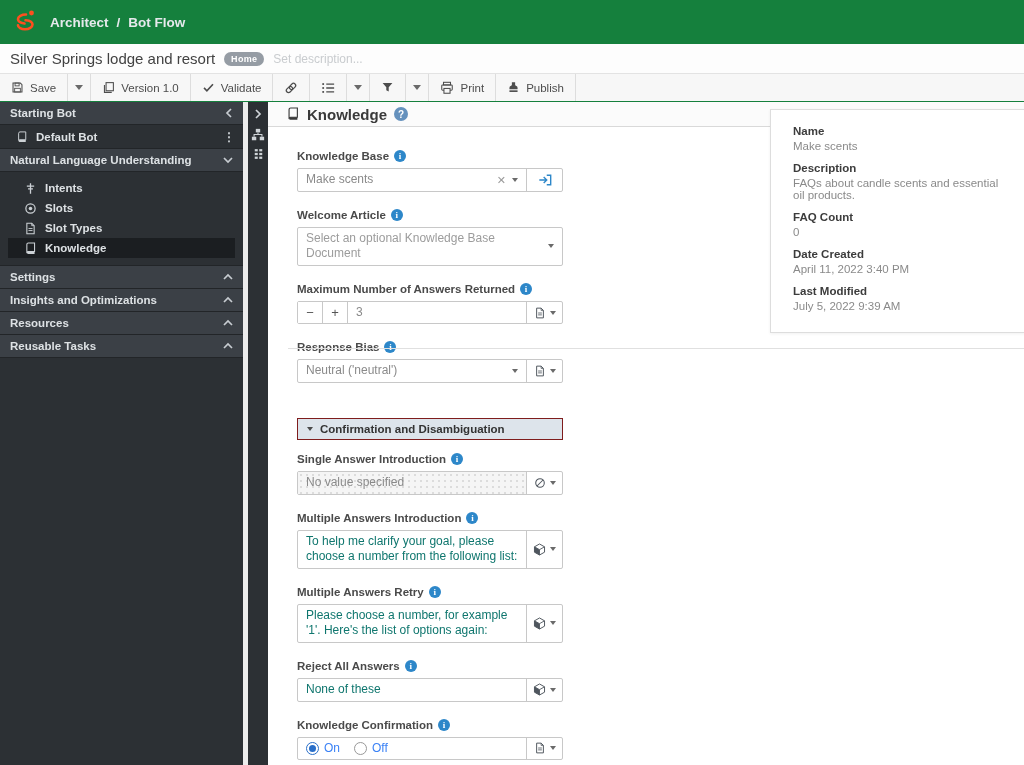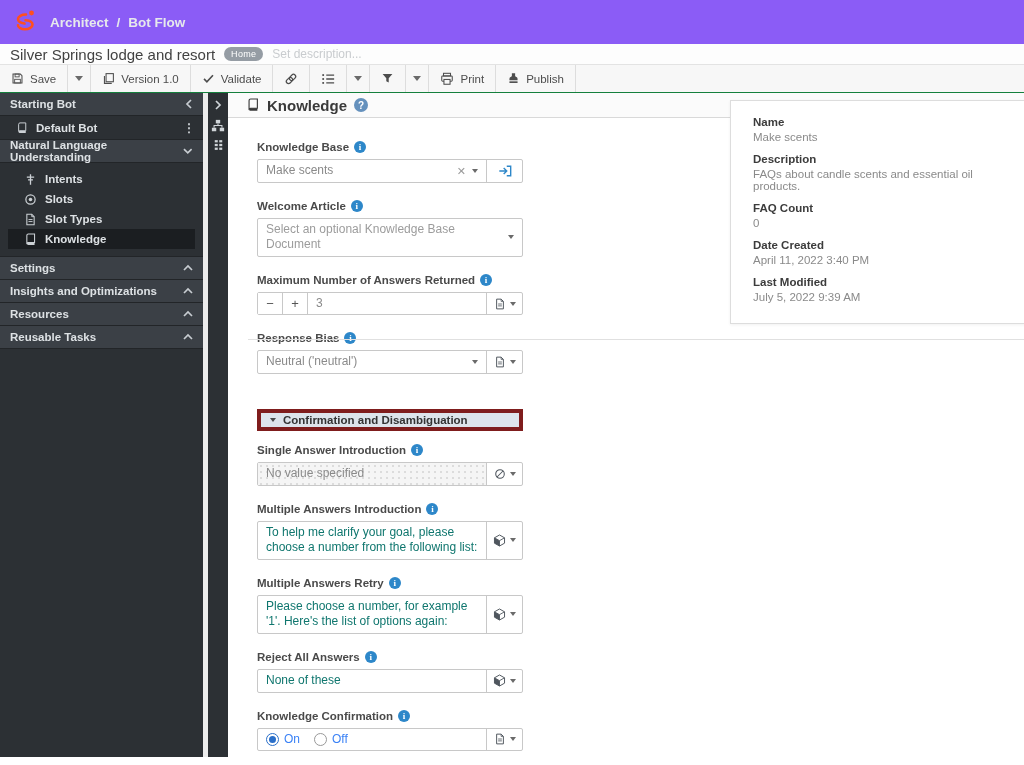--- a/index.html
+++ b/index.html
@@ -1,42 +1,42 @@
 <!DOCTYPE html>
 <html><head>
 <meta charset="utf-8">
 <style>
   * { box-sizing: border-box; margin: 0; padding: 0; }
   html,body { background:#e9e9e9; }
   body { font-family:"Liberation Sans", sans-serif; }
   .app { position:relative; width:1024px; height:765px; background:#fff; overflow:hidden; }
 
   
-  .topbar { height:44px; background:#8b5cf6; display:flex; align-items:center; padding:0 14px; gap:12px; }
+  .topbar { height:44px; background:#15803d; display:flex; align-items:center; padding:0 14px; gap:12px; }
   .logo { width:24px; height:26px; }
   .topbar .crumb { color:#e6e9ec; font-size:13.5px; font-weight:bold; display:flex; gap:8px; }
 
   
-  .flowbar { height:21px; background:#fdfdfd; border-bottom:1px solid #e3e3e3; display:flex; align-items:center; padding:0 10px; gap:9px; }
+  .flowbar { height:30px; background:#fdfdfd; border-bottom:1px solid #e3e3e3; display:flex; align-items:center; padding:0 10px; gap:9px; }
   .flow-title { font-size:15px; color:#424242; }
-  .home-badge { background:#959ca4; color:#fff; font-size:9px; font-weight:normal; padding:2px 7px; border-radius:7px; letter-spacing:.3px; }
+  .home-badge { background:#959ca4; color:#fff; font-size:9px; font-weight:bold; padding:2px 7px; border-radius:7px; letter-spacing:.3px; }
   .desc-ph { color:#c9cccf; font-size:12px; }
 
   
   .toolbar { height:28px; background:#f7f7f7; border-bottom:1px solid #15803d; display:flex; align-items:stretch; }
   .tbtn { display:flex; align-items:center; gap:6px; padding:0 11px; font-size:11.5px; color:#4d4d4d; border-right:1px solid #ddd; cursor:pointer; background:transparent; border-top:0;border-bottom:0;border-left:0; font-family:inherit; }
   .tbtn.caret-only { padding:0 7px; }
   .tbtn svg { display:block; }
   .caret { width:0;height:0; border-left:4px solid transparent; border-right:4px solid transparent; border-top:5px solid #6a6a6a; }
 
   
   .body { display:flex; height:664px; }
 
   
-  .sidebar { width:203px; background:#2c3034; color:#dde1e4; font-size:11.5px; font-weight:bold; flex-shrink:0; }
+  .sidebar { width:243px; background:#2c3034; color:#dde1e4; font-size:11.5px; font-weight:bold; flex-shrink:0; }
   .sb-header { height:23px; background:#3b4046; border-bottom:1px solid #222528; display:flex; align-items:center; justify-content:space-between; padding:0 10px; cursor:pointer; }
   .sb-header .chev { color:#c7ccd1; }
   .sb-item-row { height:24px; border-bottom:1px solid #222528; display:flex; align-items:center; padding:0 8px 0 16px; gap:8px; cursor:pointer; }
   .sb-item-row .grow { flex:1; }
   .nlu-items { padding:6px 8px 7px; border-bottom:1px solid #222528; }
   .nlu-item { height:20px; display:flex; align-items:center; gap:8px; padding-left:16px; cursor:pointer; }
   .nlu-item.selected { background:#1b1e21; }
   .sb-icon { color:#ccd1d5; display:flex; }
   .kebab { color:#cfd4d8; font-size:12px; letter-spacing:0; line-height:1; }
 
@@ -61,21 +61,21 @@
   .cell-main { flex:1; display:flex; align-items:center; padding:3px 8px; font-size:12px; color:#8a8a8a; line-height:1.3; }
   .cell-main .grow { flex:1; }
   .cell-icons { border-left:1px solid #c8c8c8; width:36px; display:flex; align-items:center; justify-content:center; gap:4px; color:#4f565e; cursor:pointer; flex-shrink:0; }
   .comm-text { color:#0f766e; }
   .x-clear { color:#9a9a9a; font-size:11px; cursor:pointer; padding:0 6px; }
   .caret-sm { width:0;height:0; border-left:3.5px solid transparent; border-right:3.5px solid transparent; border-top:4.5px solid #6a6a6a; cursor:pointer; }
   .stepper-btn { width:25px; display:flex; align-items:center; justify-content:center; border-right:1px solid #c8c8c8; color:#555; font-size:13px; cursor:pointer; background:#fff; }
   .disabled-main { background-color:#f5f5f5; background-image:radial-gradient(#dcdcdc 1px, transparent 1px); background-size:6px 6px; }
 
   .section { margin-top:35px; }
-  .sec-header { width:266px; height:22px; background:#dde4eb; border:4px solid #7f1d1d; display:flex; align-items:center; gap:7px; padding:0 9px; font-size:11.5px; font-weight:bold; color:#333; margin-bottom:13px; cursor:pointer; }
+  .sec-header { width:266px; height:22px; background:#dde4eb; border:1px solid #7f1d1d; display:flex; align-items:center; gap:7px; padding:0 9px; font-size:11.5px; font-weight:bold; color:#333; margin-bottom:13px; cursor:pointer; }
   .sec-header .caret { border-top-color:#4a4a4a; border-left-width:3.5px; border-right-width:3.5px; border-top-width:4.5px; }
 
   .radio-group { display:flex; align-items:center; gap:14px; font-size:12px; color:#3b82f6; }
   .radio-opt { display:flex; align-items:center; gap:5px; cursor:pointer; }
   .radio { width:13px; height:13px; border:1px solid #999; border-radius:50%; background:#fff; position:relative; flex-shrink:0; }
   .radio.on { border-color:#2a6fc9; }
   .radio.on::after { content:""; position:absolute; left:2px; top:2px; width:7px; height:7px; border-radius:50%; background:#2a6fc9; }
 
   
   .details { position:absolute; top:7px; left:502px; right:-2px; background:#fff; border:1px solid #ddd; box-shadow:0 1px 3px rgba(0,0,0,.06); padding:15px 22px 13px; }

